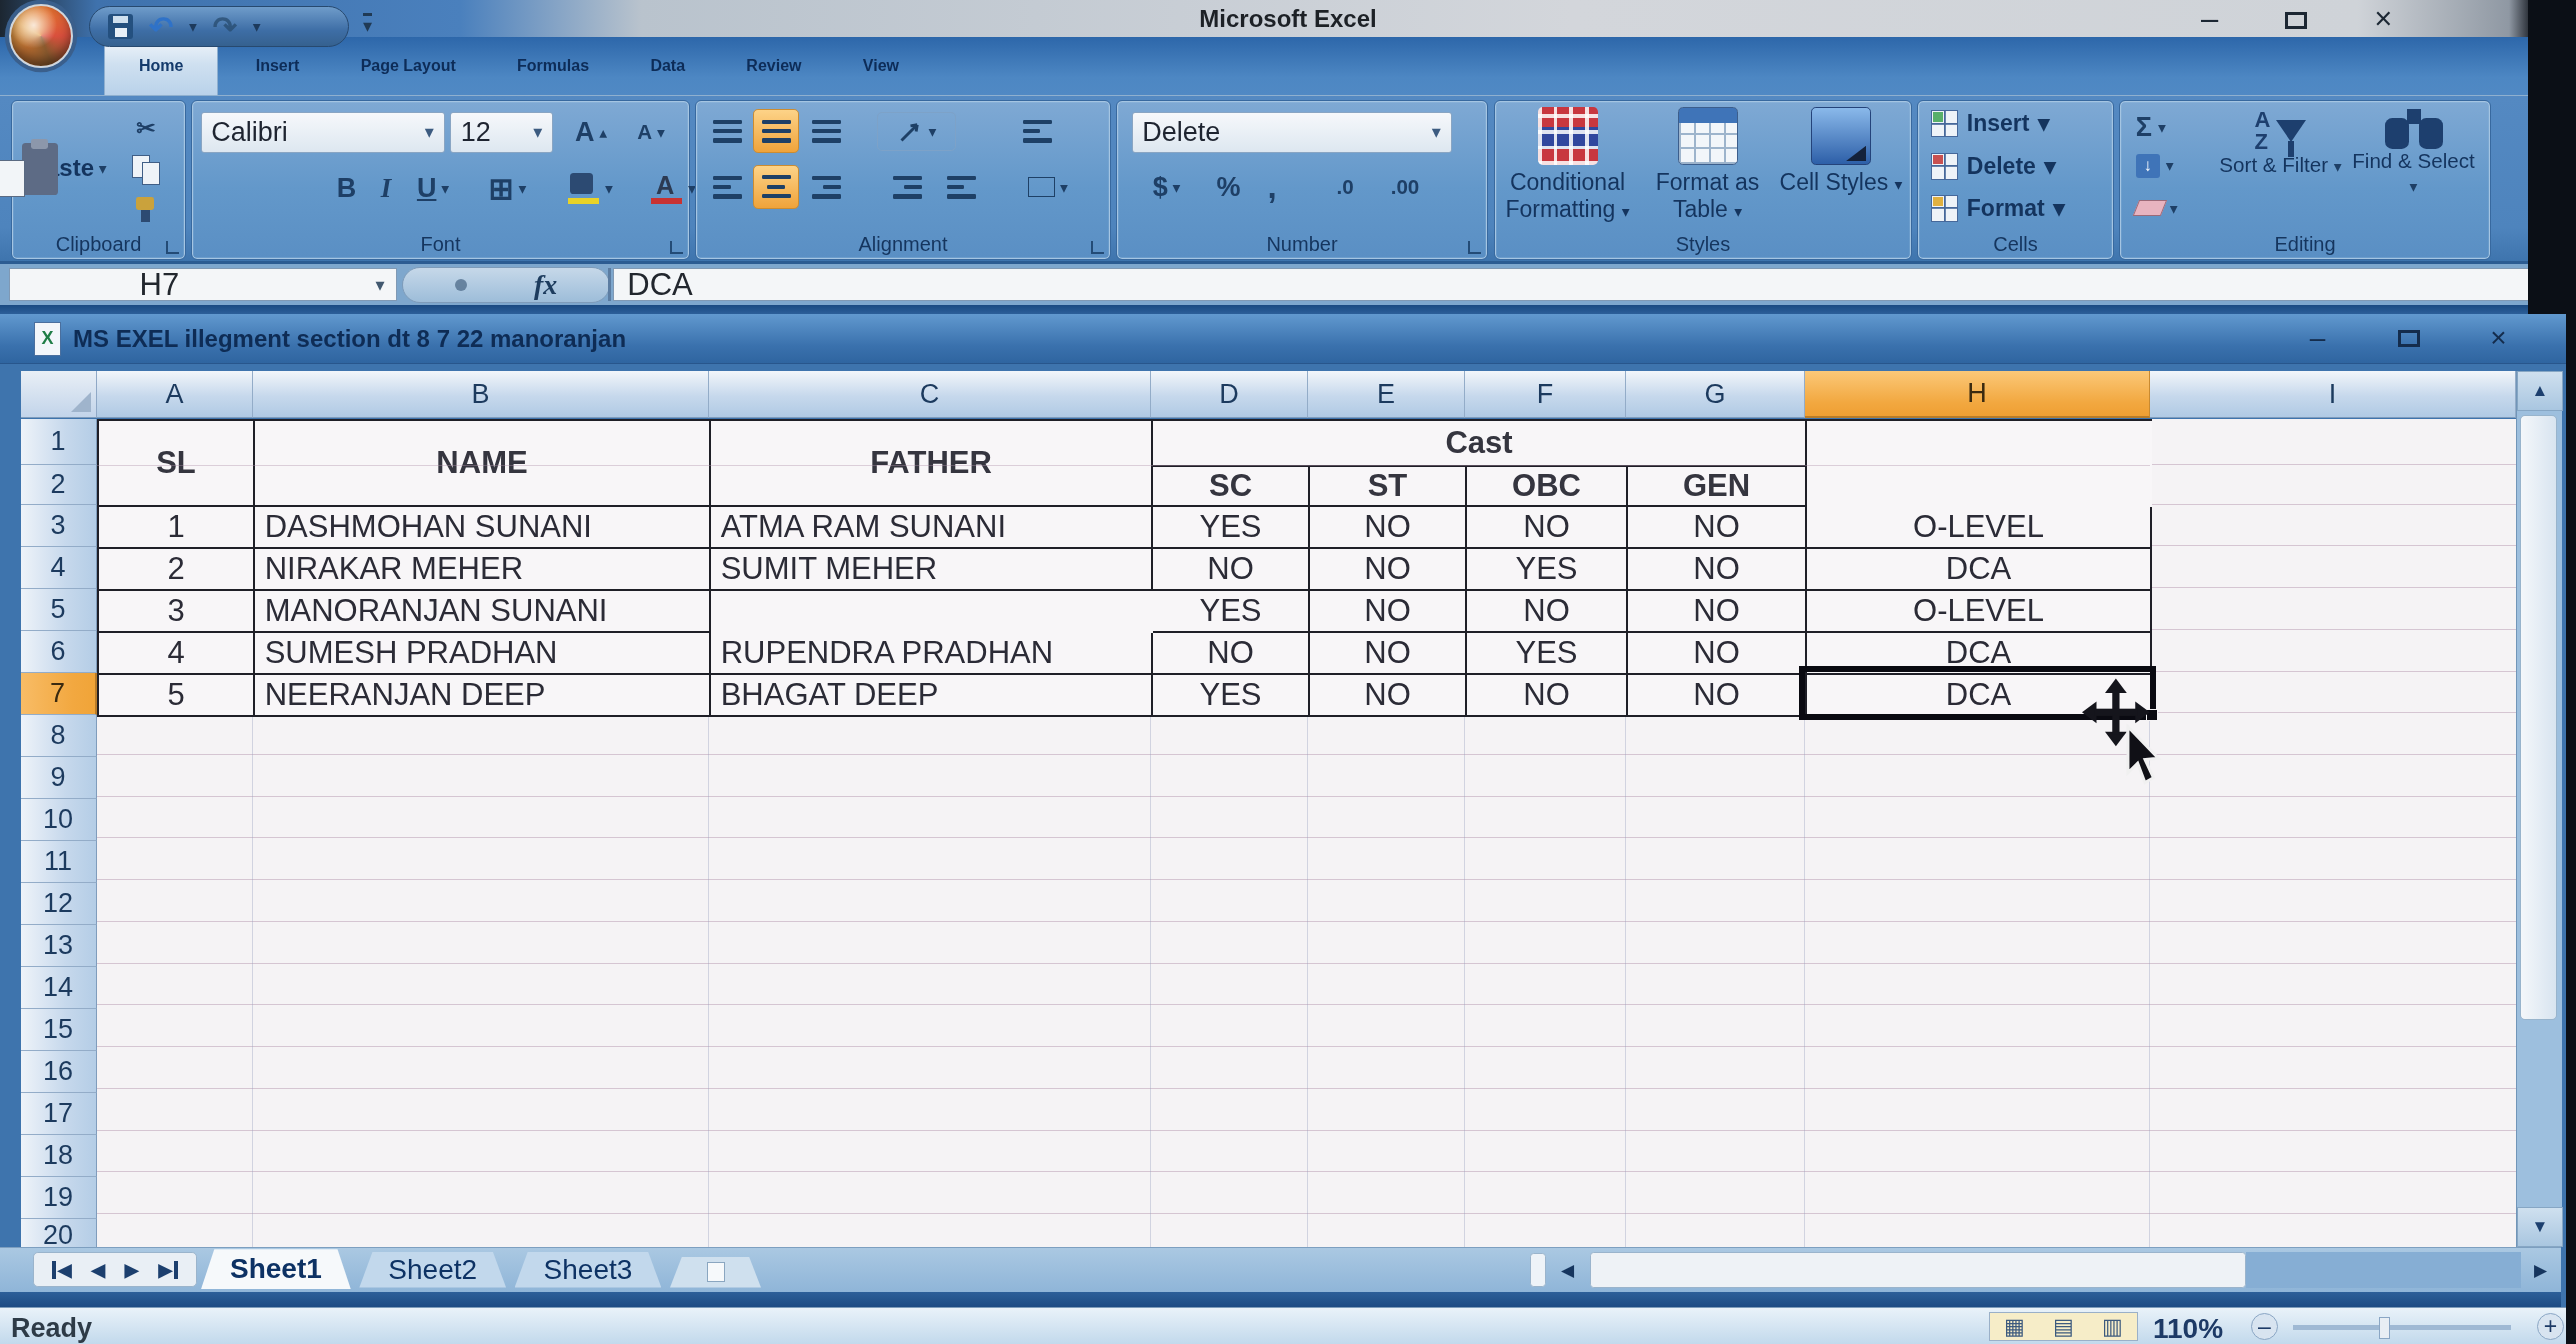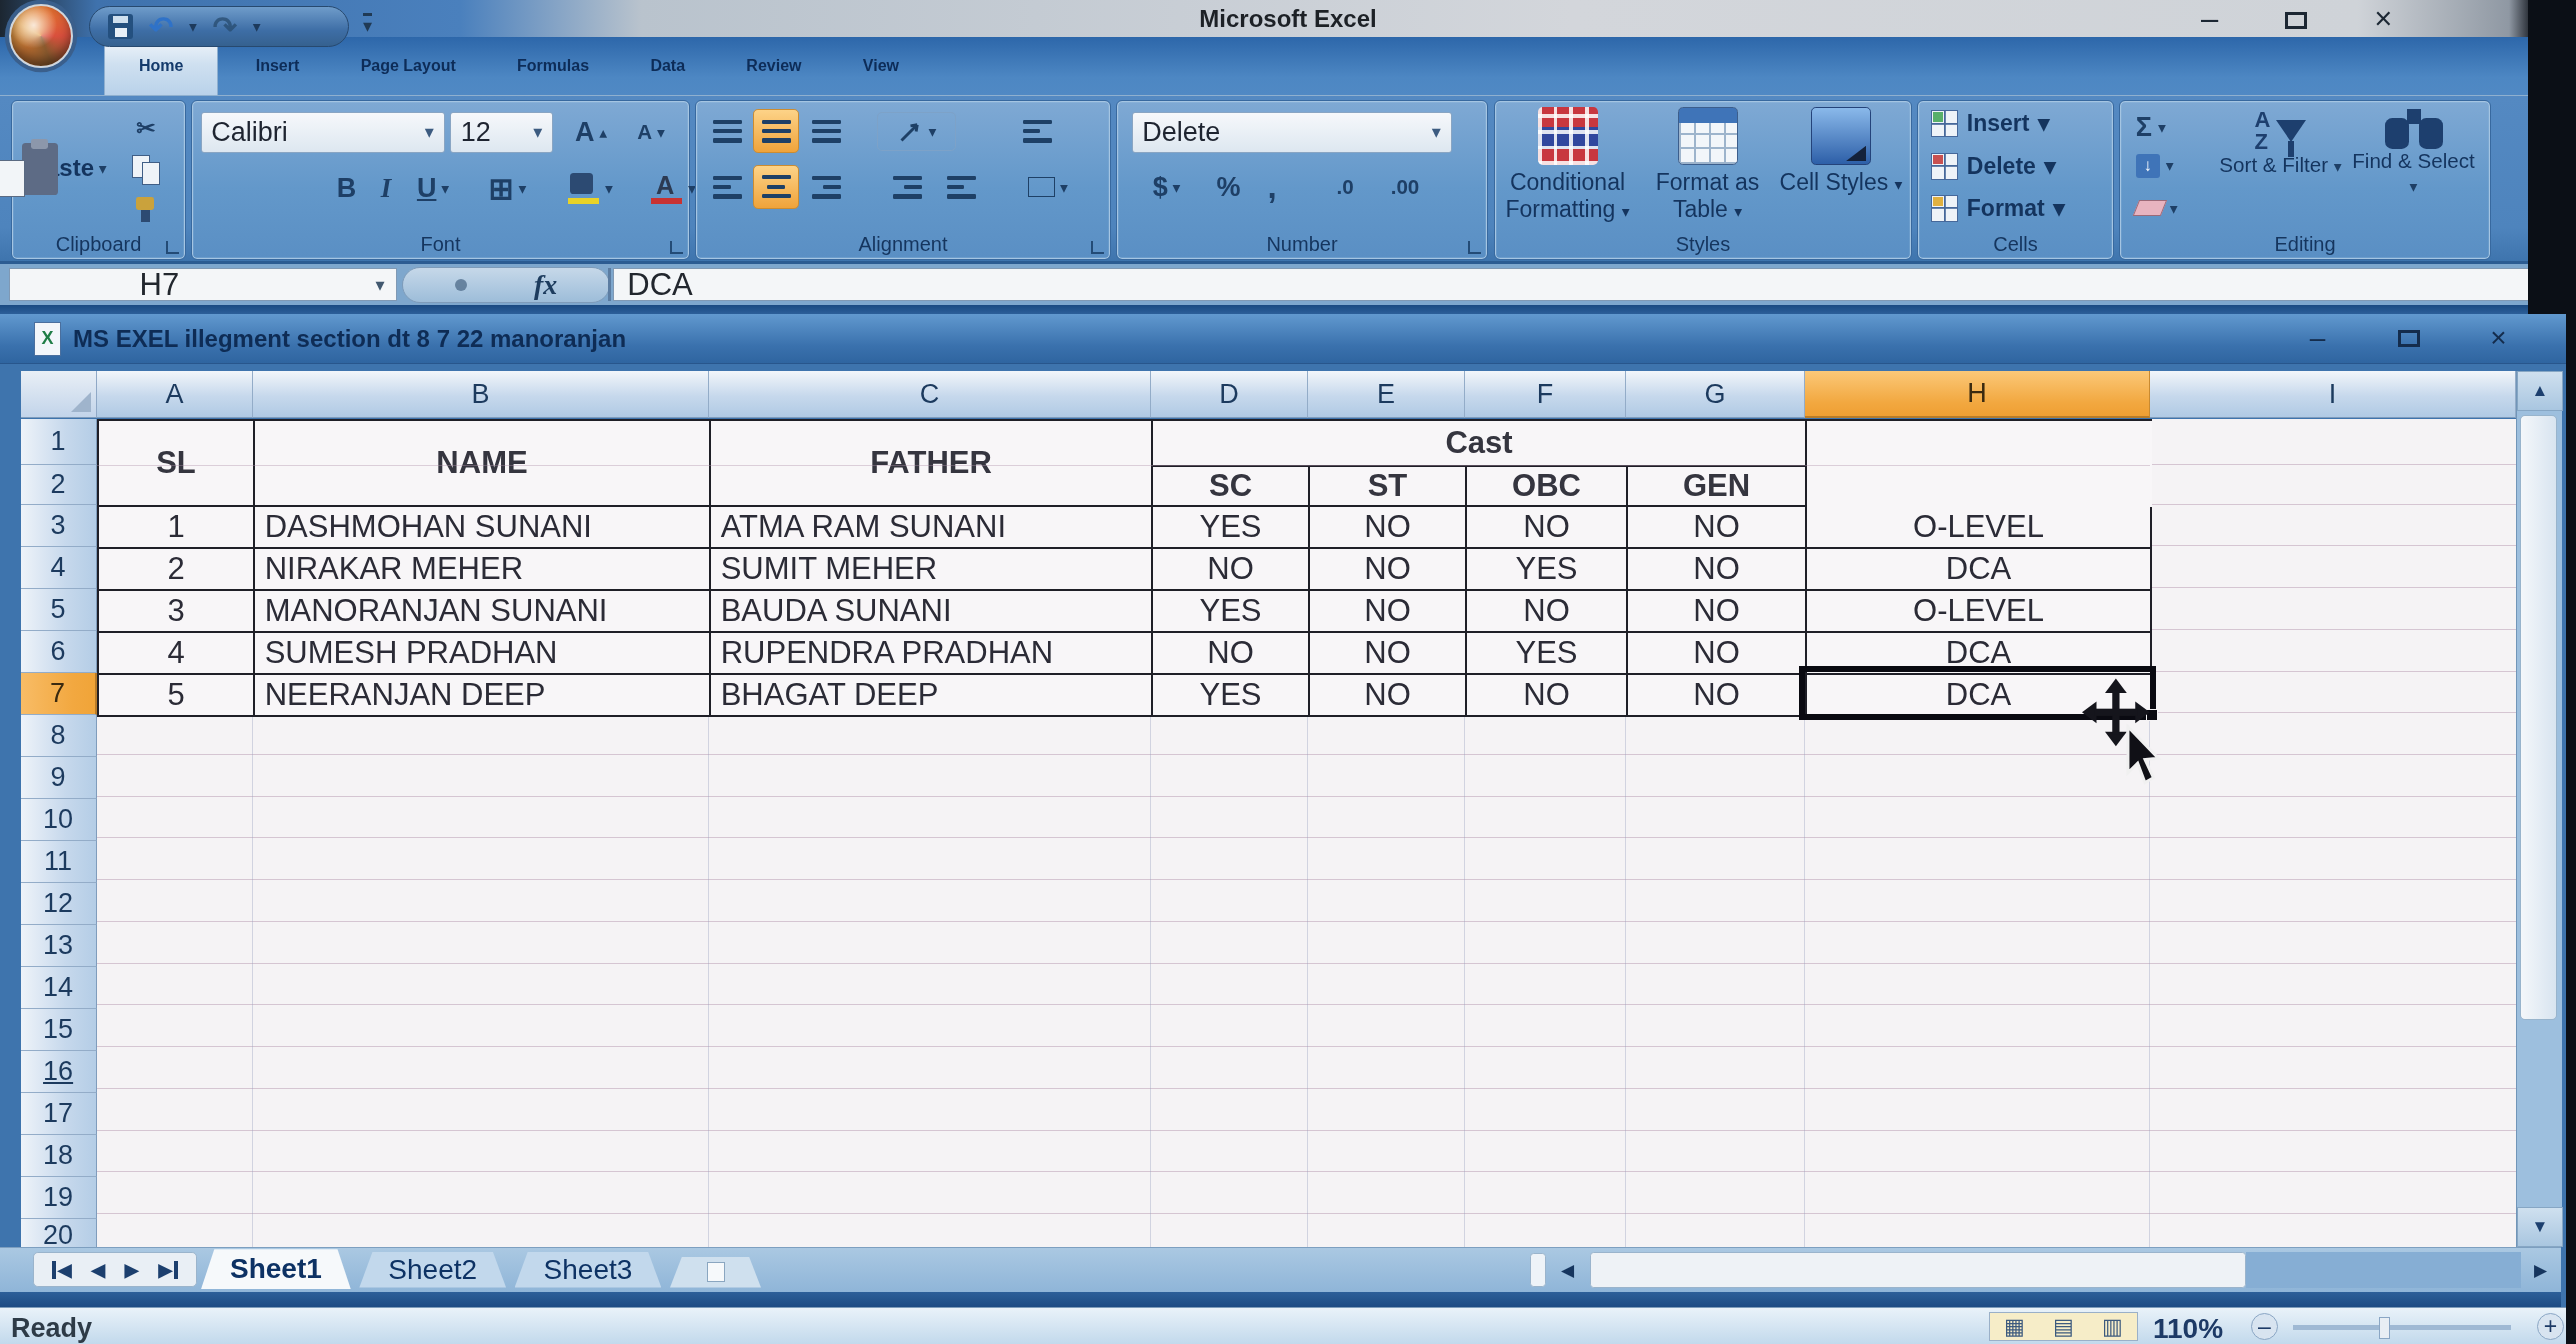--- a/index.html
+++ b/index.html
@@ -530,21 +530,21 @@
         <div class="rowh" style="height: 42px;">6</div>
         <div class="rowh sel" style="height: 42px;">7</div>
         <div class="rowh" style="height: 42px;">8</div>
         <div class="rowh" style="height: 42px;">9</div>
         <div class="rowh" style="height: 42px;">10</div>
         <div class="rowh" style="height: 42px;">11</div>
         <div class="rowh" style="height: 42px;">12</div>
         <div class="rowh" style="height: 42px;">13</div>
         <div class="rowh" style="height: 42px;">14</div>
         <div class="rowh" style="height: 42px;">15</div>
-        <div class="rowh" style="height: 42px; text-decoration: underline;">16</div>
+        <div class="rowh" style="height: 42px;">16</div>
         <div class="rowh" style="height: 42px;">17</div>
         <div class="rowh" style="height: 42px;">18</div>
         <div class="rowh" style="height: 42px;">19</div>
         <div class="rowh" style="height: 33px;">20</div>
       </div>
 
     <div id="sheetbody">
       <div id="xtable" style="grid-template-columns: 156px 456px 442px 157px 157px 161px 179px 345px; grid-template-rows: 46px 40px 42px 42px 42px 42px 42px;">
           <div class="xc xh" style="grid-area: 1 / 1 / 3;">SL</div>
           <div class="xc xh" style="grid-area: 1 / 2 / 3;">NAME</div>
@@ -565,21 +565,20 @@
           <div class="xc" style="grid-area: 4 / 1;">2</div>
           <div class="xc lft" style="grid-area: 4 / 2;">NIRAKAR MEHER</div>
           <div class="xc lft" style="grid-area: 4 / 3;">SUMIT MEHER</div>
           <div class="xc" style="grid-area: 4 / 4;">NO</div>
           <div class="xc" style="grid-area: 4 / 5;">NO</div>
           <div class="xc" style="grid-area: 4 / 6;">YES</div>
           <div class="xc" style="grid-area: 4 / 7;">NO</div>
           <div class="xc" style="grid-area: 4 / 8;">DCA</div>
           <div class="xc" style="grid-area: 5 / 1;">3</div>
           <div class="xc lft" style="grid-area: 5 / 2;">MANORANJAN SUNANI</div>
-          <div class="xc lft" style="grid-area: 5 / 3;">BAUDA SUNANI</div>
           <div class="xc" style="grid-area: 5 / 4;">YES</div>
           <div class="xc" style="grid-area: 5 / 5;">NO</div>
           <div class="xc" style="grid-area: 5 / 6;">NO</div>
           <div class="xc" style="grid-area: 5 / 7;">NO</div>
           <div class="xc" style="grid-area: 5 / 8;">O-LEVEL</div>
           <div class="xc" style="grid-area: 6 / 1;">4</div>
           <div class="xc lft" style="grid-area: 6 / 2;">SUMESH PRADHAN</div>
           <div class="xc lft" style="grid-area: 6 / 3;">RUPENDRA PRADHAN</div>
           <div class="xc" style="grid-area: 6 / 4;">NO</div>
           <div class="xc" style="grid-area: 6 / 5;">NO</div>

